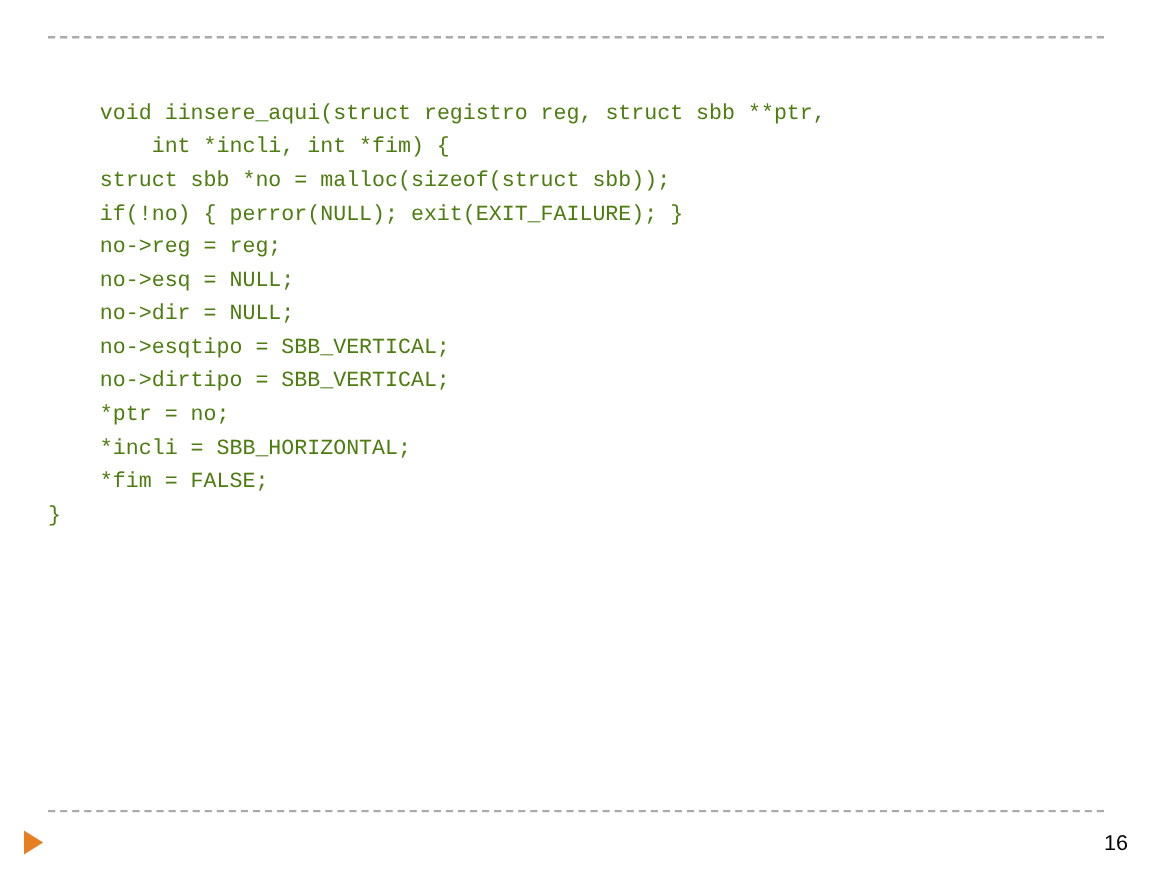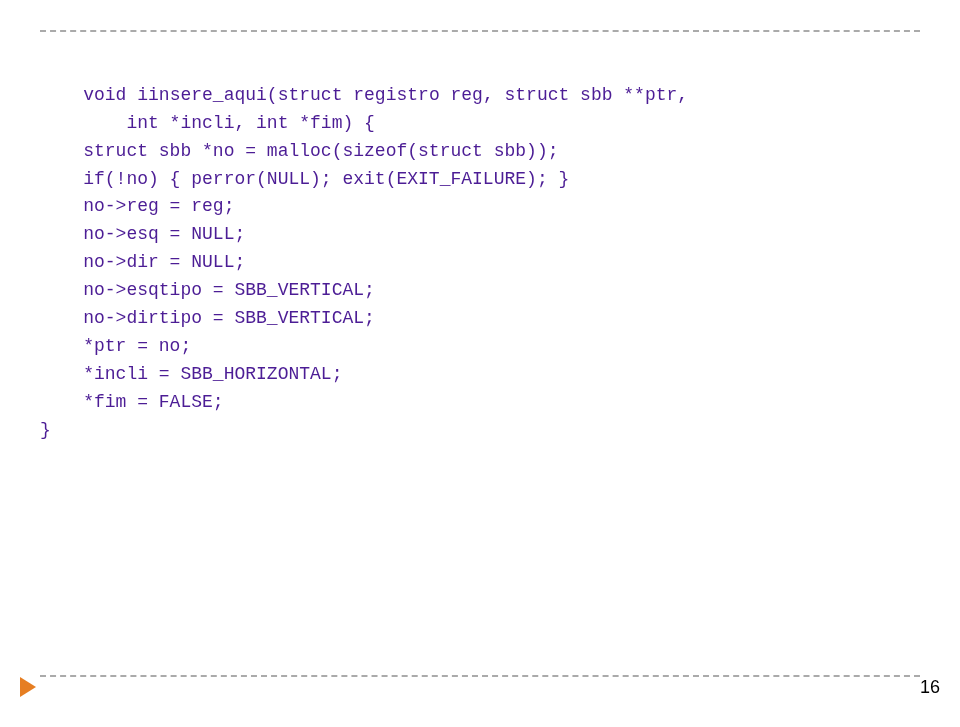--- a/index.html
+++ b/index.html
@@ -45,33 +45,33 @@
       position: absolute;
       bottom: 50px;
       left: 40px;
       right: 40px;
     }
 
     .code-block {
       font-family: 'Courier New', Courier, monospace;
       font-size: 18px;
       line-height: 1.55;
-      color: #4c1d95;
+      color: #4d7c0f;
       white-space: pre;
     }
 
     .bottom-bar {
       position: absolute;
       bottom: 0;
       left: 0;
       right: 0;
       height: 50px;
       background: #ffffff;
       display: flex;
-      align-items: flex-start;
+      align-items: center;
       justify-content: space-between;
       padding: 0 20px;
     }
 
     .play-icon {
       width: 0;
       height: 0;
       border-top: 10px solid transparent;
       border-bottom: 10px solid transparent;
       border-left: 16px solid #e67e22;

